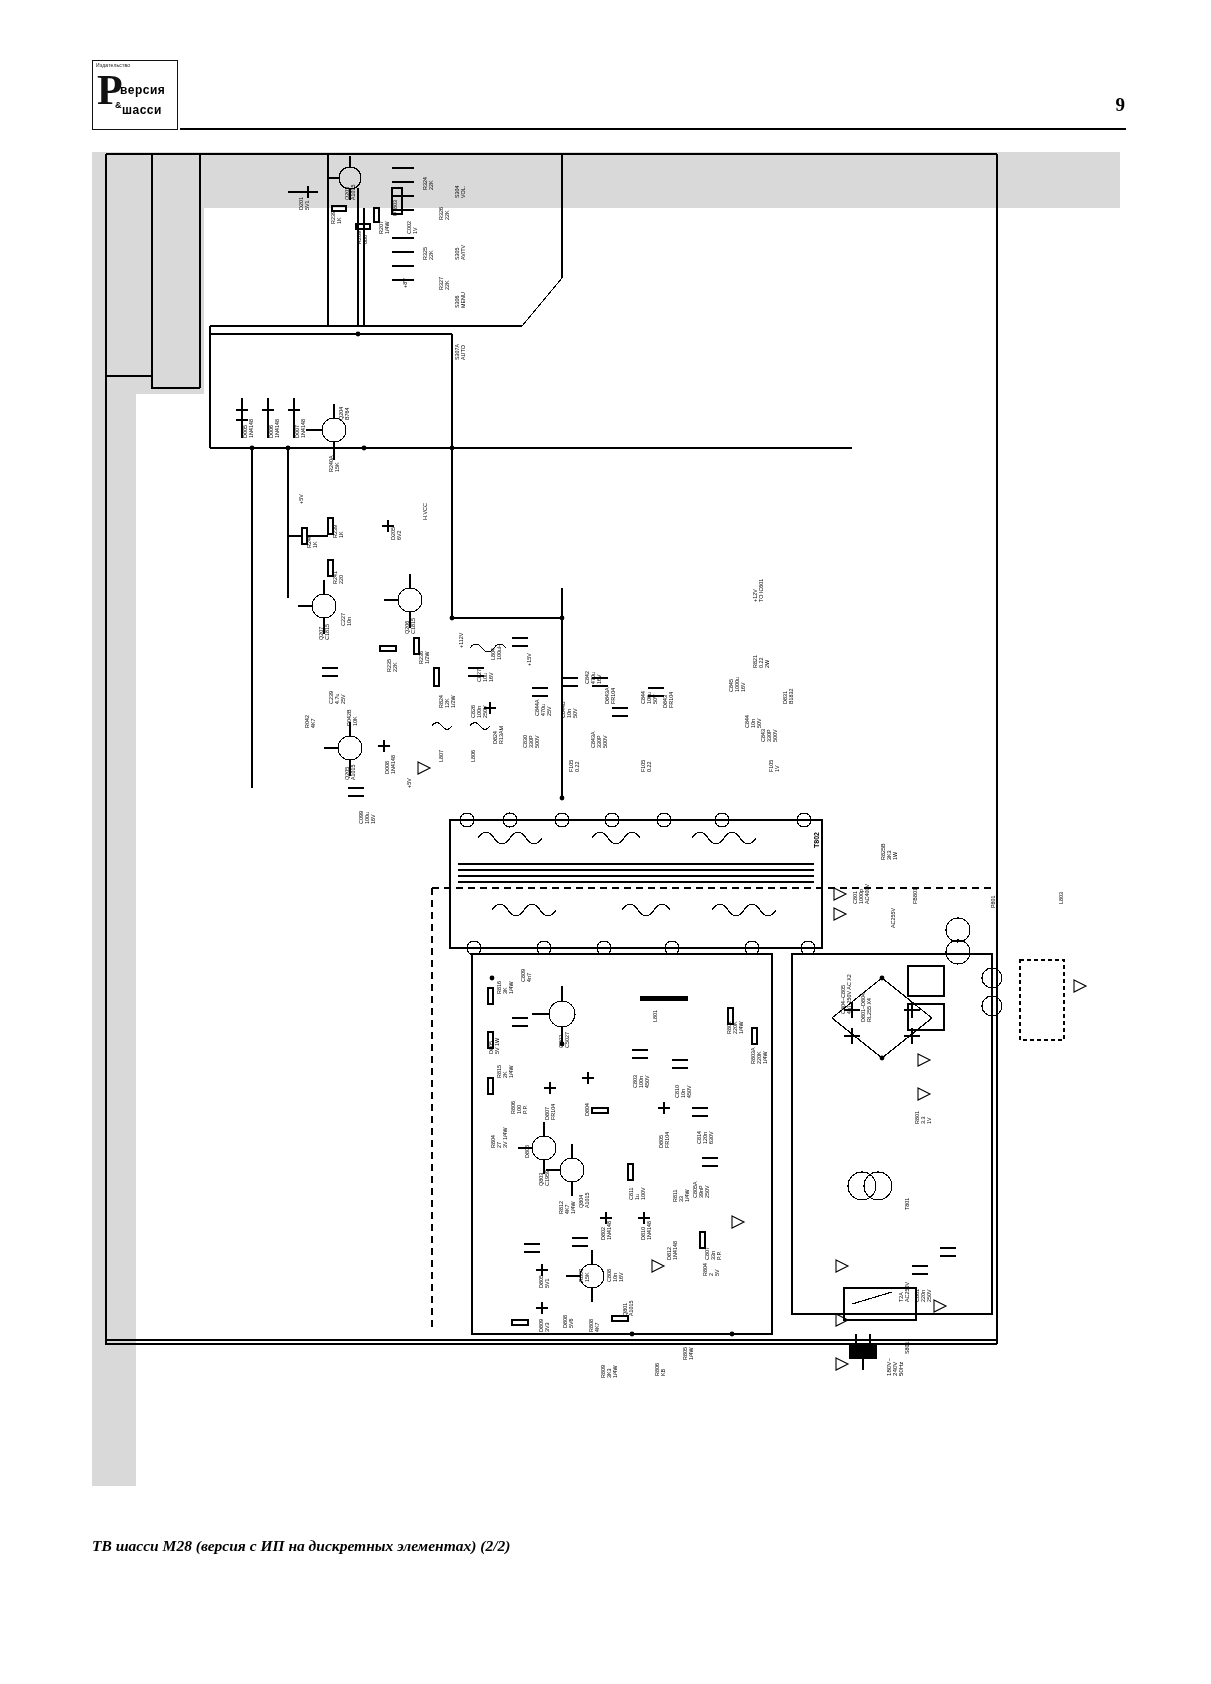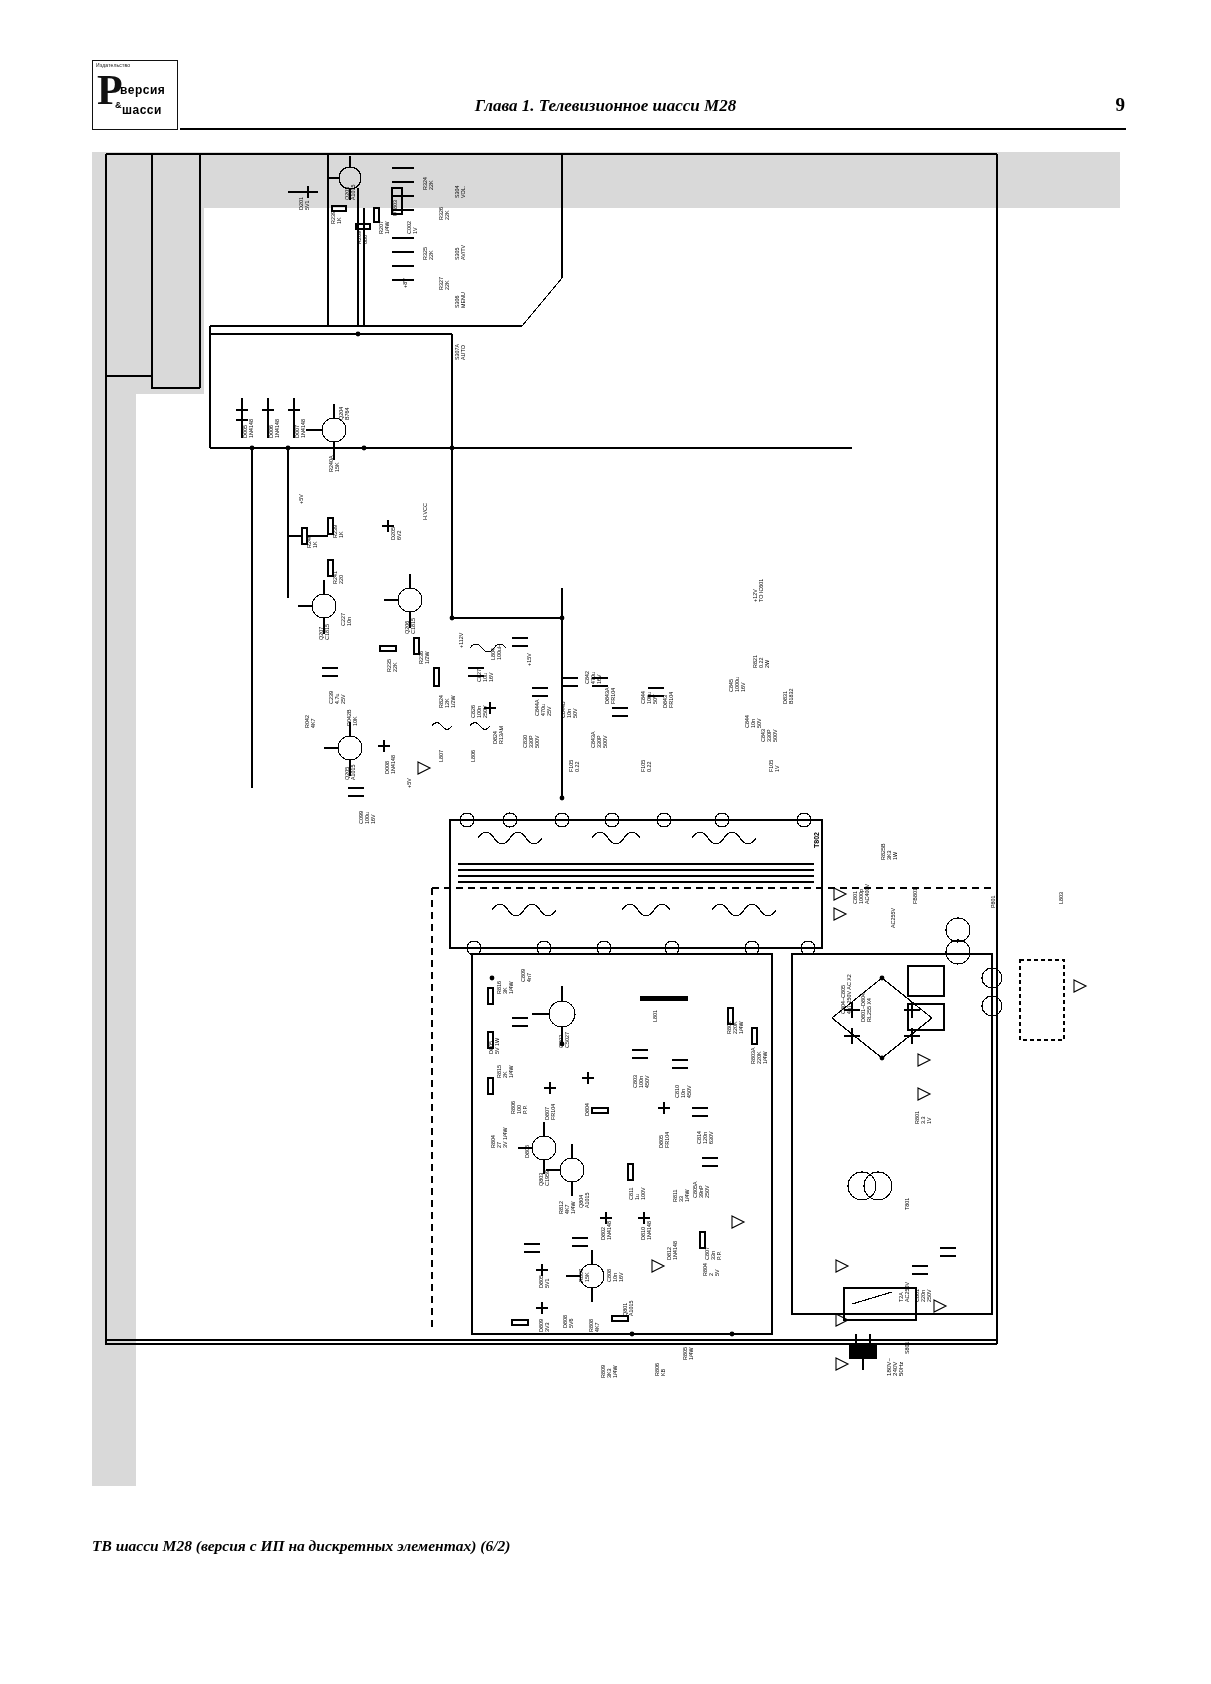--- a/index.html
+++ b/index.html
@@ -149,21 +149,20 @@
 
   <div class="logo-box">
     <span class="logo-pub">Издательство</span>
     <span class="logo-big">Р</span>
     <span class="logo-word1">версия</span>
     <span class="logo-amp">&amp;</span>
     <span class="logo-word2">шасси</span>
   </div>
 
   <div class="header-rule"></div>
-  <div class="chapter-title">Глава 1. Телевизионное шасси М28</div>
   <div class="page-number">9</div>
 </div>
 
 <div class="gray-band-top"></div>
 <div class="gray-band-left"></div>
 <div class="gray-band-left2"></div>
 
 <div class="schematic">
 <svg width="1028" height="1310" viewBox="0 0 1028 1310" xmlns="http://www.w3.org/2000/svg">
   <defs>
@@ -663,13 +662,13 @@
 AC250V</span>
   <span class="lbl rot" style="left:822px; top:1154px;">C801
 220n
 250V</span>
   <span class="lbl rot" style="left:812px; top:1206px;">S801</span>
   <span class="lbl rot med" style="left:794px; top:1228px;">180V~
 240V
 50Hz</span>
 </div>
 
-<div class="figure-caption">ТВ шасси М28 (версия с ИП на дискретных элементах) (6/2)</div>
+<div class="figure-caption">ТВ шасси М28 (версия с ИП на дискретных элементах) (2/2)</div>
 
 </body></html>

